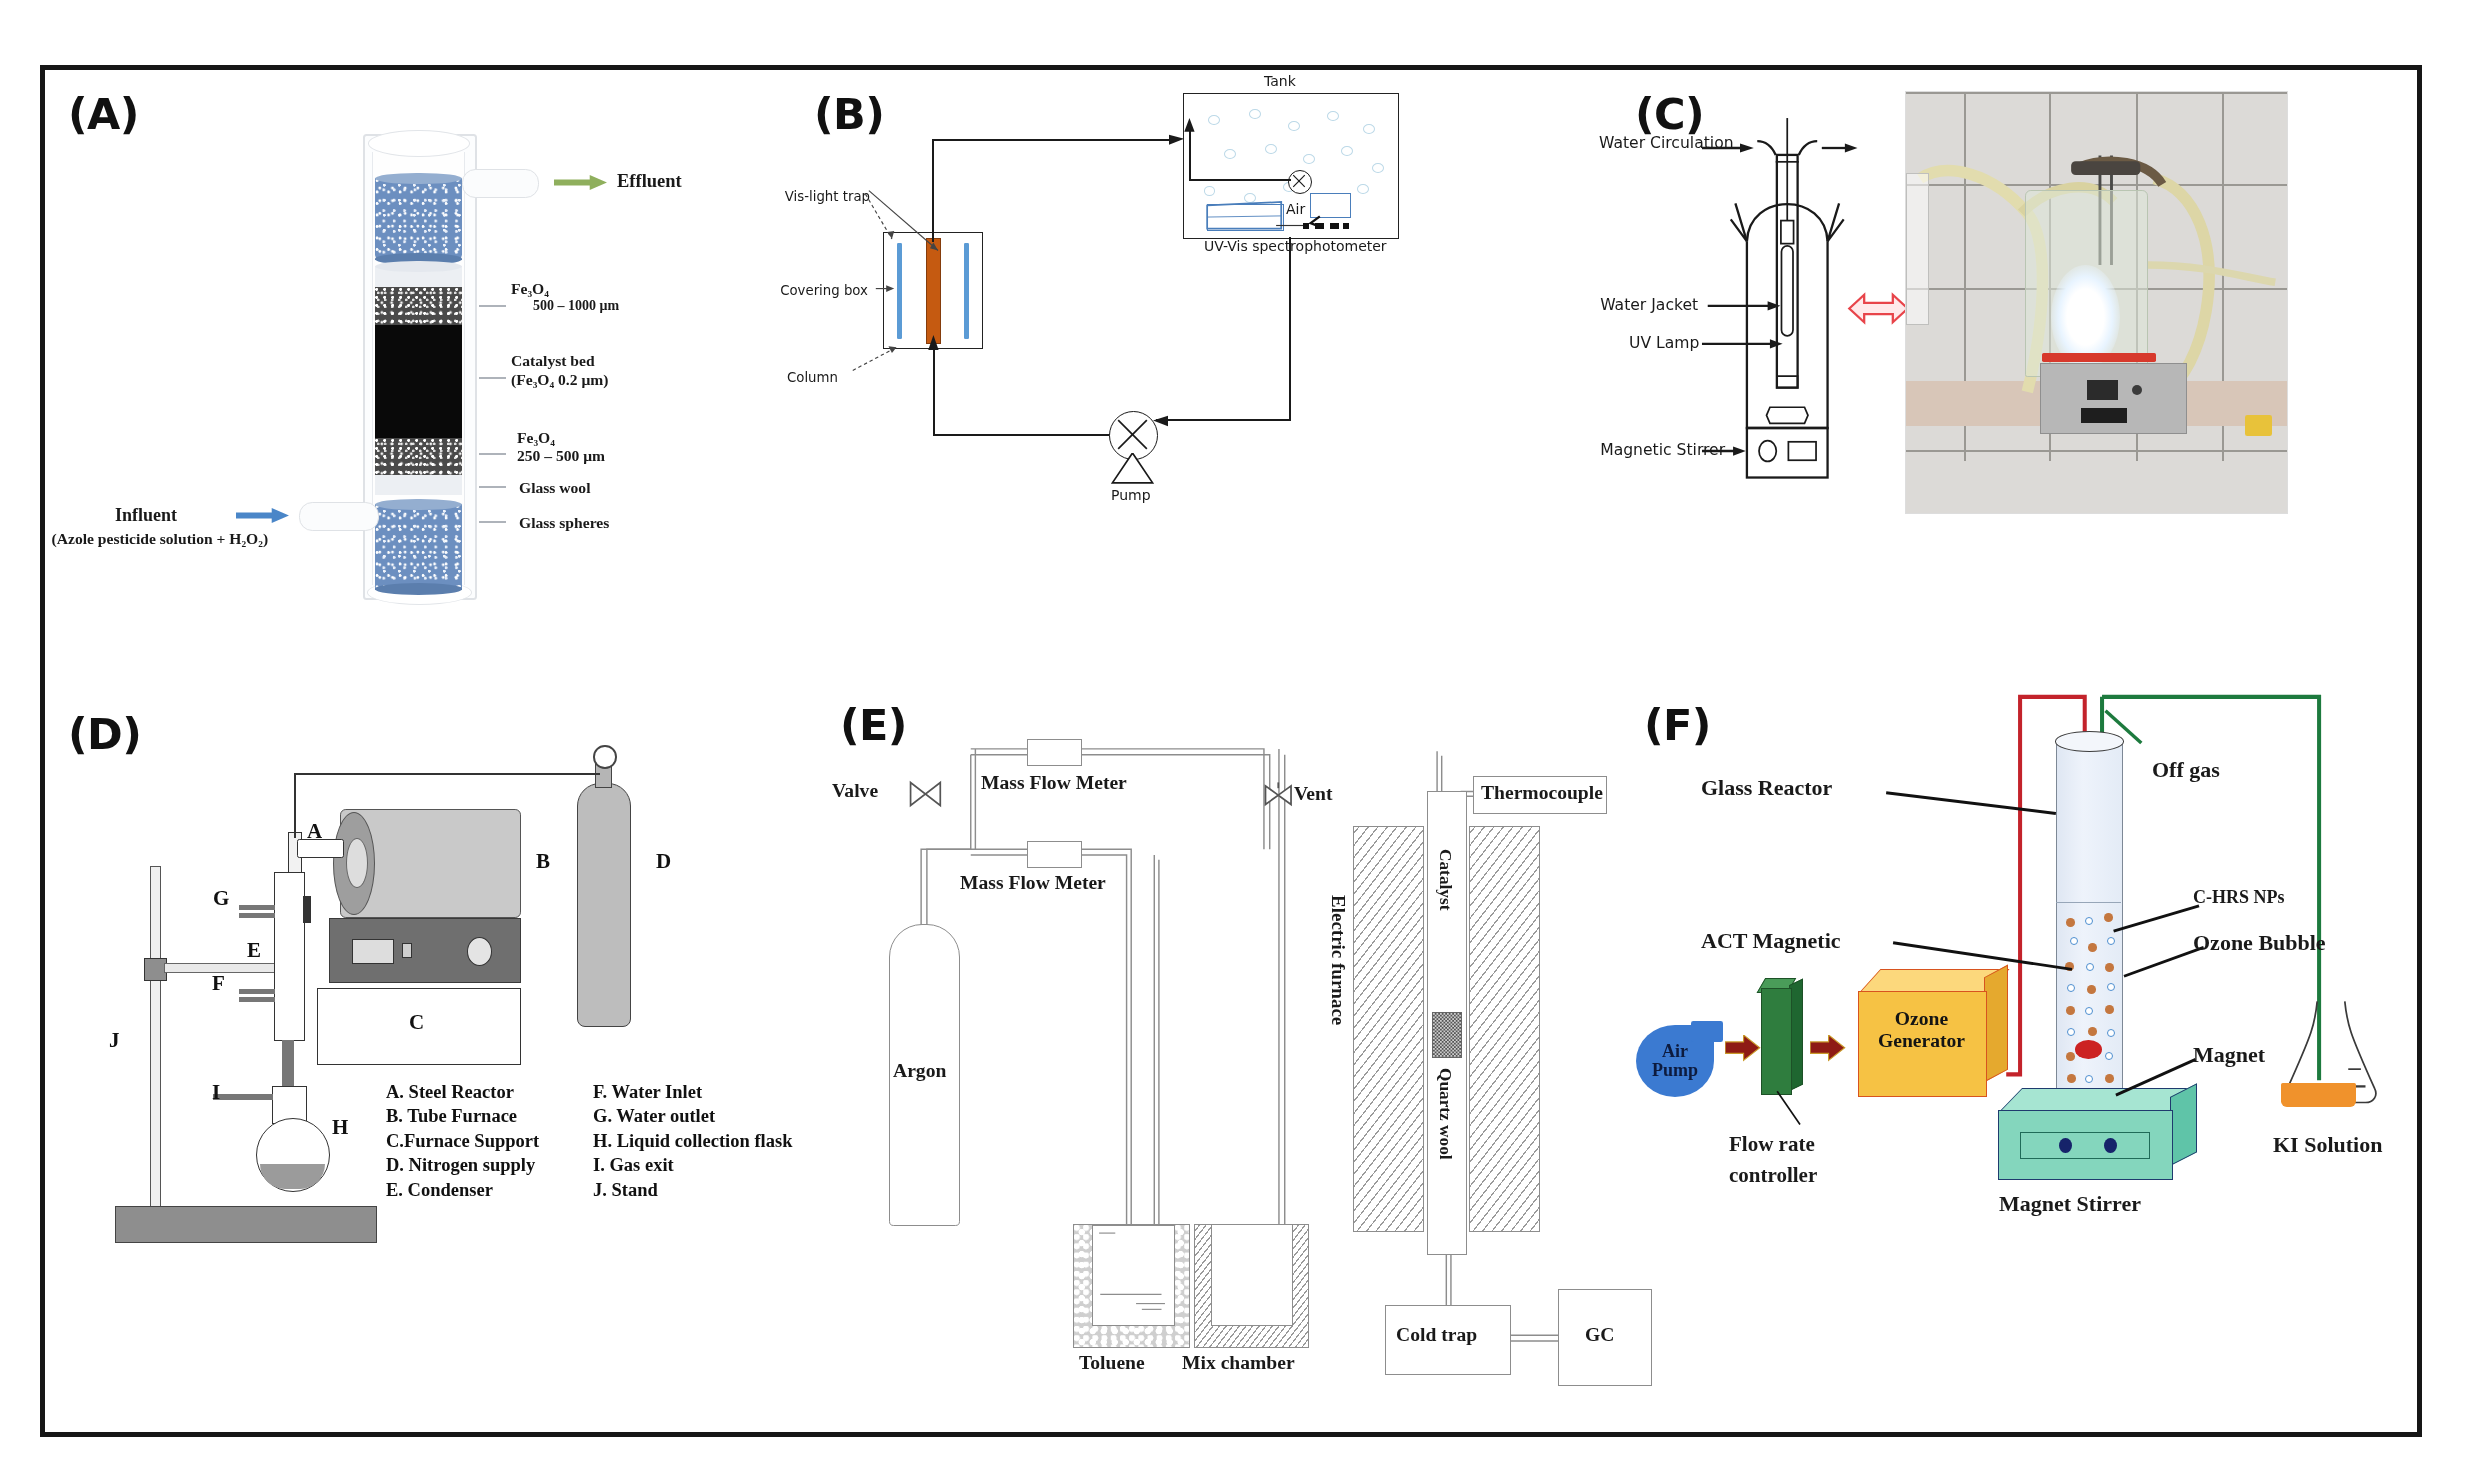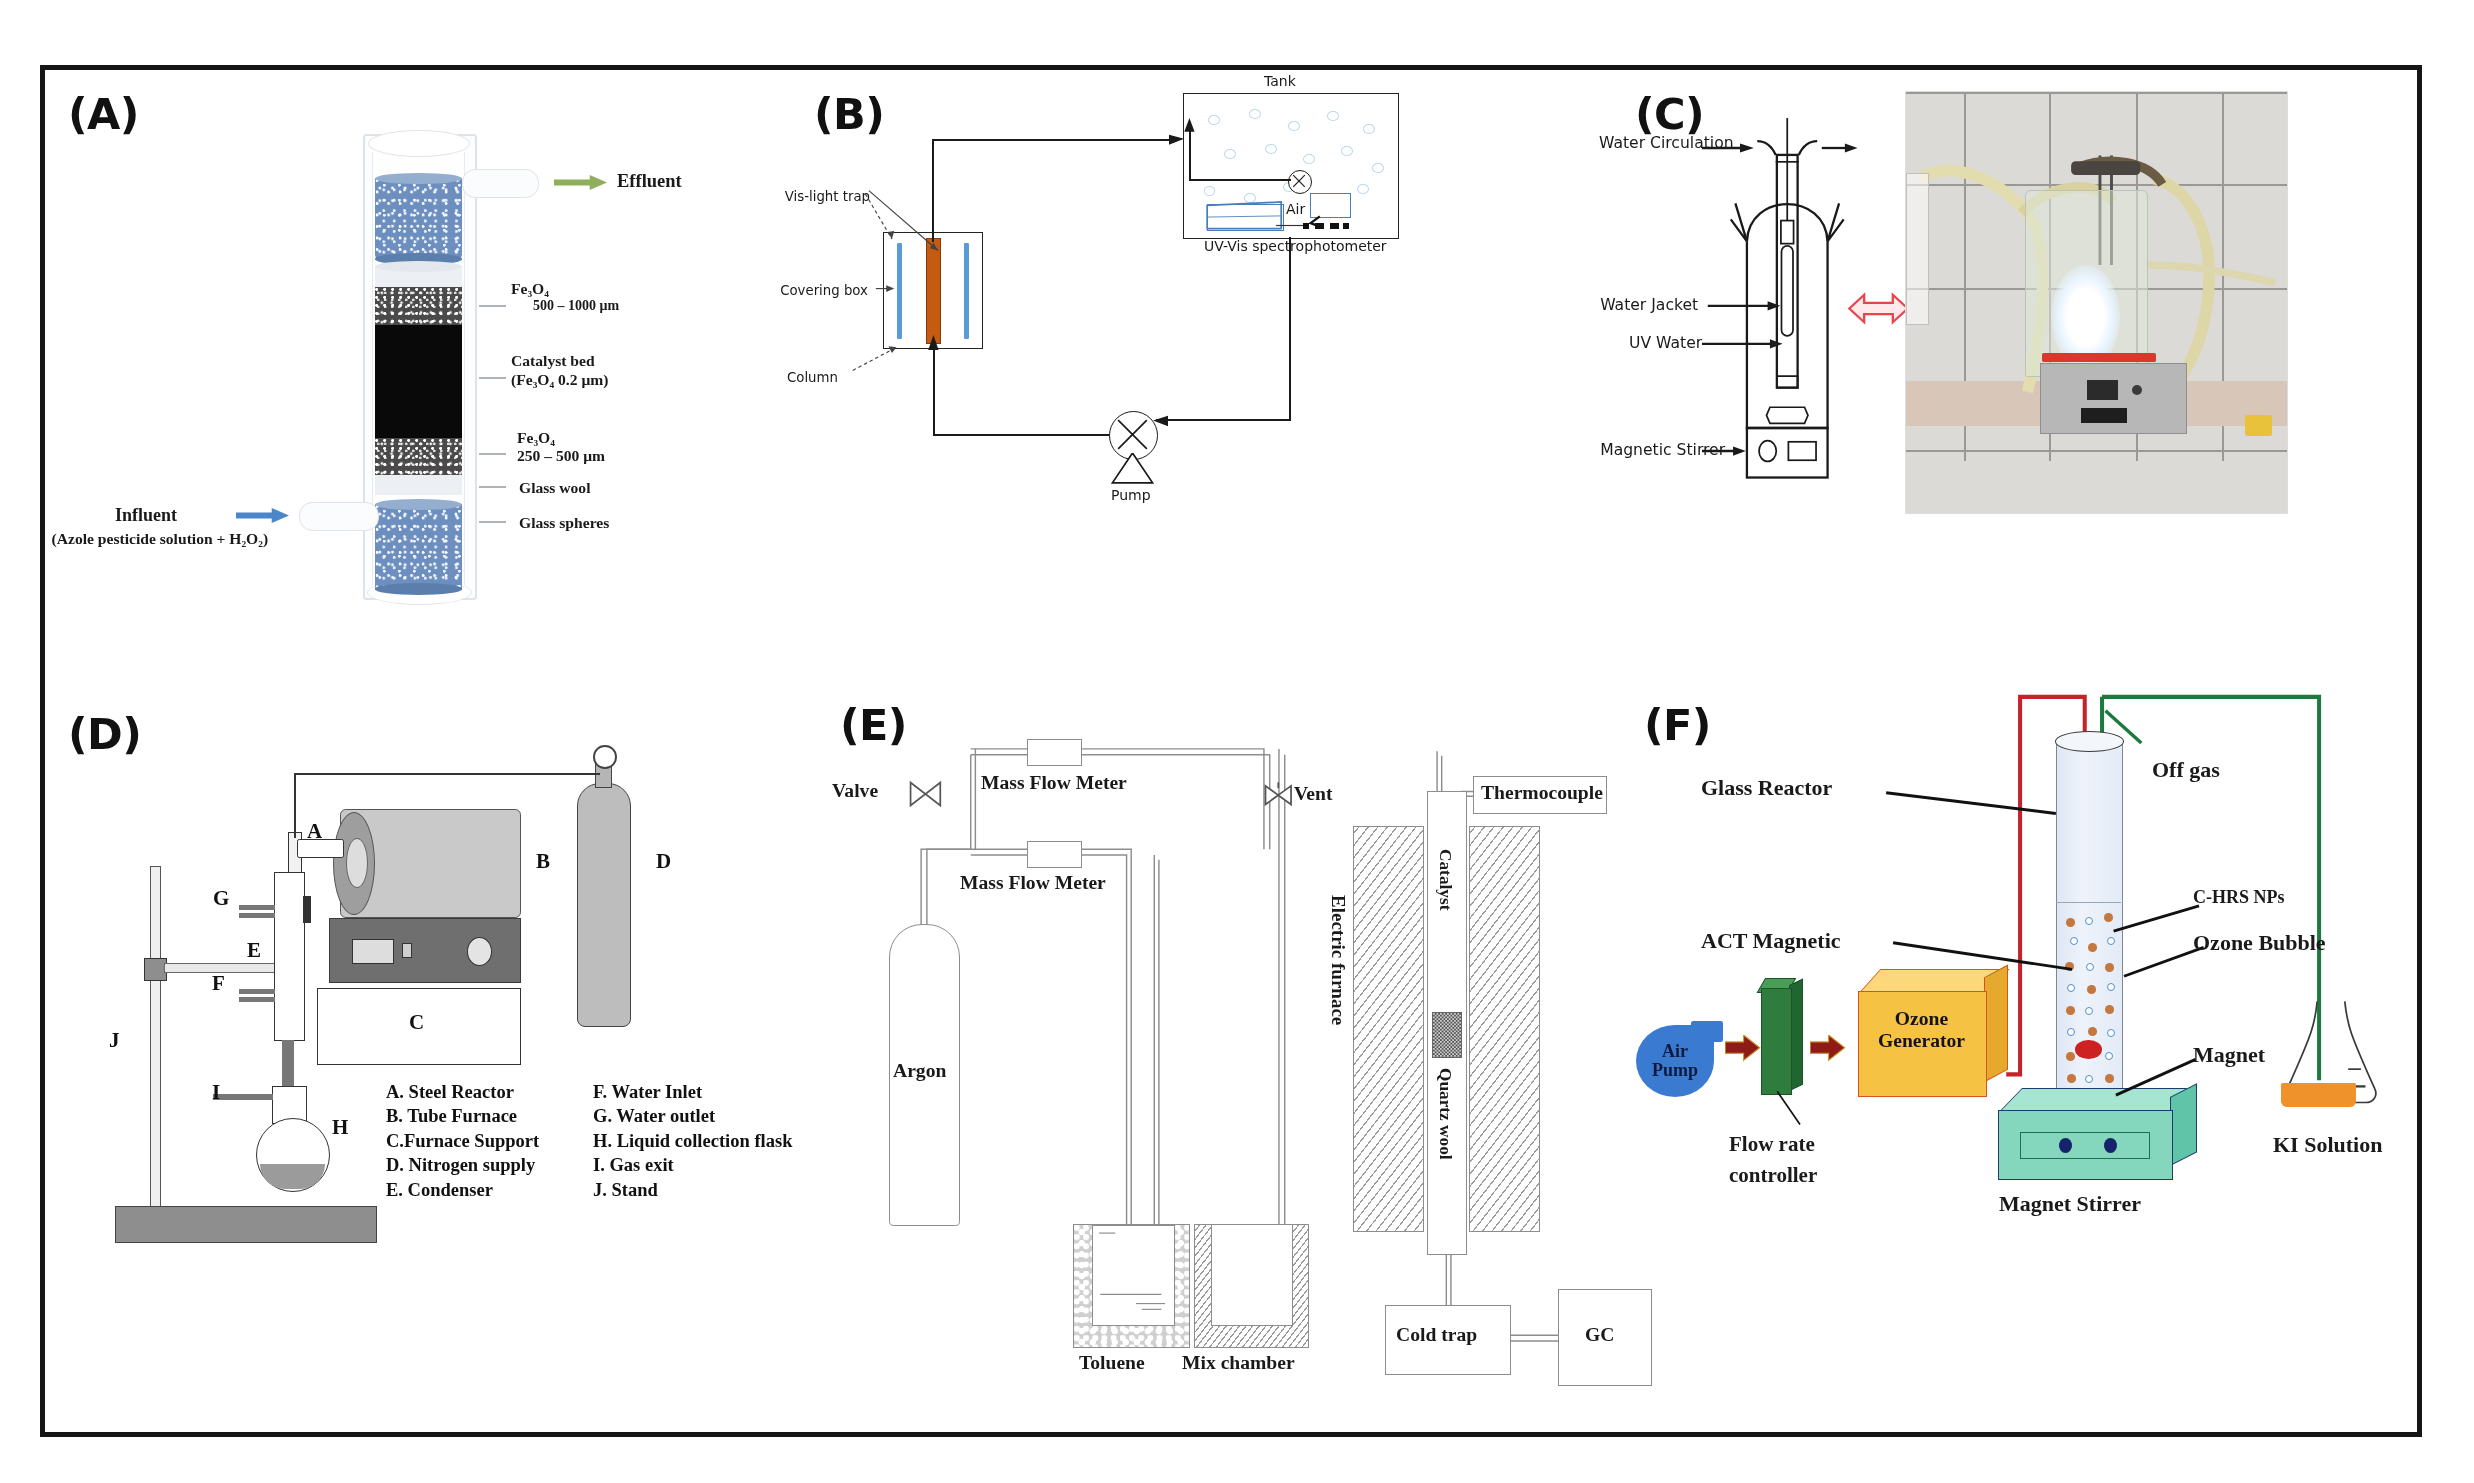--- a/index.html
+++ b/index.html
@@ -377,21 +377,21 @@
 
       <line x1="118" y1="414" x2="242" y2="414" stroke="#1a1a1a" stroke-width="4"></line>
       <polygon points="258,414 236,406 236,422" fill="#1a1a1a"></polygon>
 
       <line x1="118" y1="600" x2="178" y2="600" stroke="#1a1a1a" stroke-width="4"></line>
       <polygon points="194,600 172,592 172,608" fill="#1a1a1a"></polygon>
     </svg>
 
     <div class="lbl sans" style="left:0px;top:69px;font-size:15.6px;">Water Circulation</div>
     <div class="lbl sans" style="left:1.2px;top:231px;font-size:15.6px;">Water Jacket</div>
-    <div class="lbl sans" style="left:30px;top:269px;font-size:15.6px;">UV Water</div>
+    <div class="lbl sans" style="left:30px;top:269px;font-size:15.6px;">UV Lamp</div>
     <div class="lbl sans" style="left:1.2px;top:376px;font-size:15.6px;">Magnetic Stirrer</div>
 
     <svg style="position:absolute;left:248px;top:225px;width:63px;height:37px;" viewBox="0 0 110 64" width="63" height="37">
       <path d="M4 32 L30 8 L30 22 L80 22 L80 8 L106 32 L80 56 L80 42 L30 42 L30 56 Z" fill="#ffe9ea" stroke="#e8444a" stroke-width="4"></path>
     </svg>
 
     <div class="photoC">
       <div class="wallC"></div>
       <div class="tile" style="left:0;top:0;width:100%;height:1.7px;"></div>
       <div class="tile" style="left:0;top:92px;width:100%;height:1.7px;"></div>

